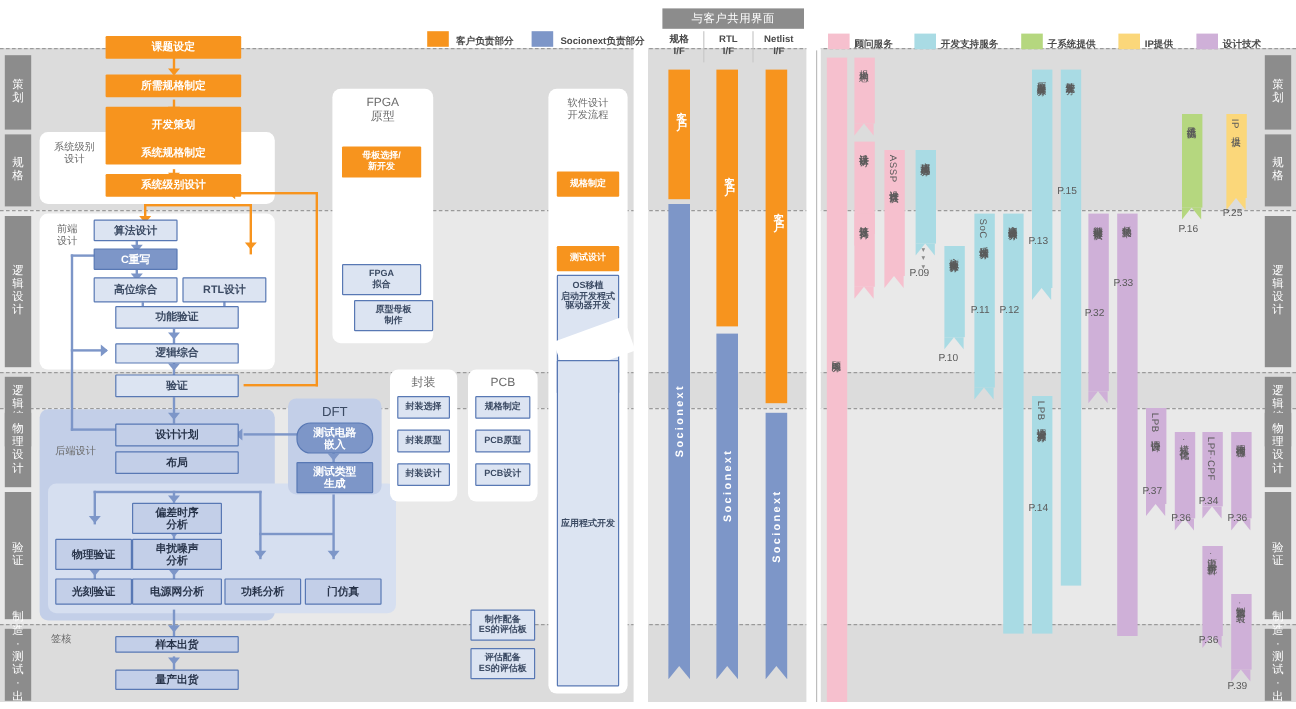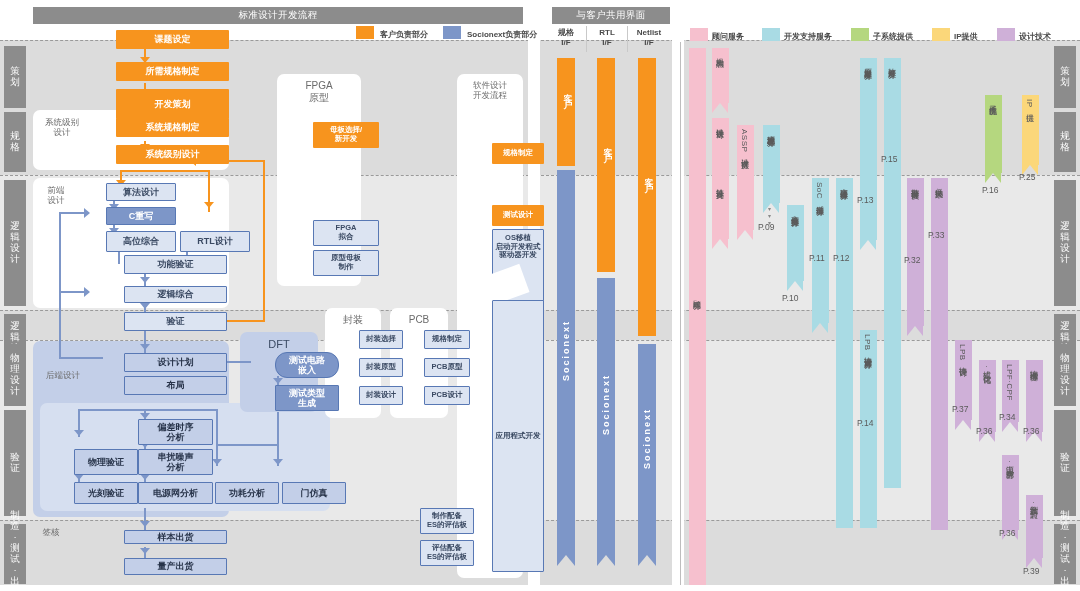--- a/index.html
+++ b/index.html
@@ -45,21 +45,21 @@
   
   .wpanel { position:absolute; background:#ffffff; border-radius:7px; }
   .bpanel { position:absolute; background:#c3cfe8; border-radius:7px; }
   .bpanel2{ position:absolute; background:#d6dff0; border-radius:7px; }
   .glabel { position:absolute; font-size:8.5px; color:#6b6b6b; line-height:1.2;
             text-align:center; }
 
   
   .box {
     position:absolute; display:flex; align-items:center; justify-content:center;
-    text-align:center; line-height:1.15; font-size:9px; border-radius:1px;margin-left:28px;
+    text-align:center; line-height:1.15; font-size:9px; border-radius:1px;
   }
   .box.orange { background:#f7941e; color:#ffffff; font-weight:bold; }
   .box.orange-sm { background:#f7941e; color:#ffffff; font-size:7.5px; font-weight:bold;}
   .box.blue-l { background:#dce4f2; border:1px solid #5878b4; color:#3b4a63; font-weight:bold; }
   .box.blue-m { background:#c3cfe8; border:1px solid #5878b4; color:#28344a; font-weight:bold; }
   .box.blue-d { background:#7d96c8; border:1px solid #5878b4; color:#ffffff; font-weight:bold; }
   .box.blue-s { background:#dce4f2; border:1px solid #5878b4; color:#3b4a63; font-size:7.5px; font-weight:bold;}
 
   
   .ln { position:absolute; }
@@ -110,21 +110,20 @@
   <div class="band-sep" style="top:310px;"></div>
   <div class="band-sep" style="top:340px;"></div>
   <div class="band-sep" style="top:520px;"></div>
 
   <div class="abs" style="left:528px; top:0; width:12px; height:591px; background:#fff;"></div>
   <div class="abs" style="left:672px; top:0; width:12px; height:591px; background:#fff;"></div>
   <div class="abs" style="left:0; top:0; width:1080px; height:6px; background:#fff;"></div>
   <div class="abs" style="left:0; top:585px; width:1080px; height:6px; background:#fff;"></div>
   <div class="vsep" style="left:680px; top:42px; height:543px;"></div>
 
-  <div class="sect-title" style="left:33px; top:7px; width:490px; height:17px;">标准设计开发流程</div>
   <div class="sect-title" style="left:552px; top:7px; width:118px; height:17px;">与客户共用界面</div>
 
   <div class="lg-sw" style="left:356px; top:26px; background:#f7941e;"></div>
   <div class="lg-tx" style="left:380px; top:29px;">客户负责部分</div>
   <div class="lg-sw" style="left:443px; top:26px; background:#7d96c8;"></div>
   <div class="lg-tx" style="left:467px; top:29px;">Socionext负责部分</div>
 
   <div class="lg-sw" style="left:690px; top:28px; background:#f6c0ce;"></div>
   <div class="lg-tx" style="left:712px; top:31px;">顾问服务</div>
   <div class="lg-sw" style="left:762px; top:28px; background:#a9dbe4;"></div>
@@ -300,21 +299,21 @@
   <div class="box blue-m" style="left:254px; top:482px; width:64px; height:22px;">门仿真</div>
 
   <div class="box blue-m" style="left:96px; top:530px; width:103px; height:14px;">样本出货</div>
   <div class="box blue-m" style="left:96px; top:558px; width:103px; height:17px;">量产出货</div>
 
   <div class="box blue-d" style="left:247px; top:352px; width:64px; height:26px;border-radius:12px;">测试电路<br>嵌入</div>
   <div class="box blue-d" style="left:247px; top:385px; width:64px; height:26px;">测试类型<br>生成</div>
 
   <div class="box orange-sm" style="left:285px; top:122px; width:66px; height:26px;">母板选择/<br>新开发</div>
   <div class="box blue-s" style="left:285px; top:220px; width:66px; height:26px;">FPGA<br>拟合</div>
-  <div class="box blue-s" style="left:285px; top:250px; width:66px; height:26px;">原型母板<br>制作</div>
+  <div class="box blue-s" style="left:295px; top:250px; width:66px; height:26px;">原型母板<br>制作</div>
 
   <div class="box blue-s" style="left:331px; top:330px; width:44px; height:19px;">封装选择</div>
   <div class="box blue-s" style="left:331px; top:358px; width:44px; height:19px;">封装原型</div>
   <div class="box blue-s" style="left:331px; top:386px; width:44px; height:19px;">封装设计</div>
 
   <div class="box blue-s" style="left:396px; top:330px; width:46px; height:19px;">规格制定</div>
   <div class="box blue-s" style="left:396px; top:358px; width:46px; height:19px;">PCB原型</div>
   <div class="box blue-s" style="left:396px; top:386px; width:46px; height:19px;">PCB设计</div>
 
   <div class="box blue-s" style="left:392px; top:508px; width:54px; height:26px;">制作配备<br>ES的评估板</div>

